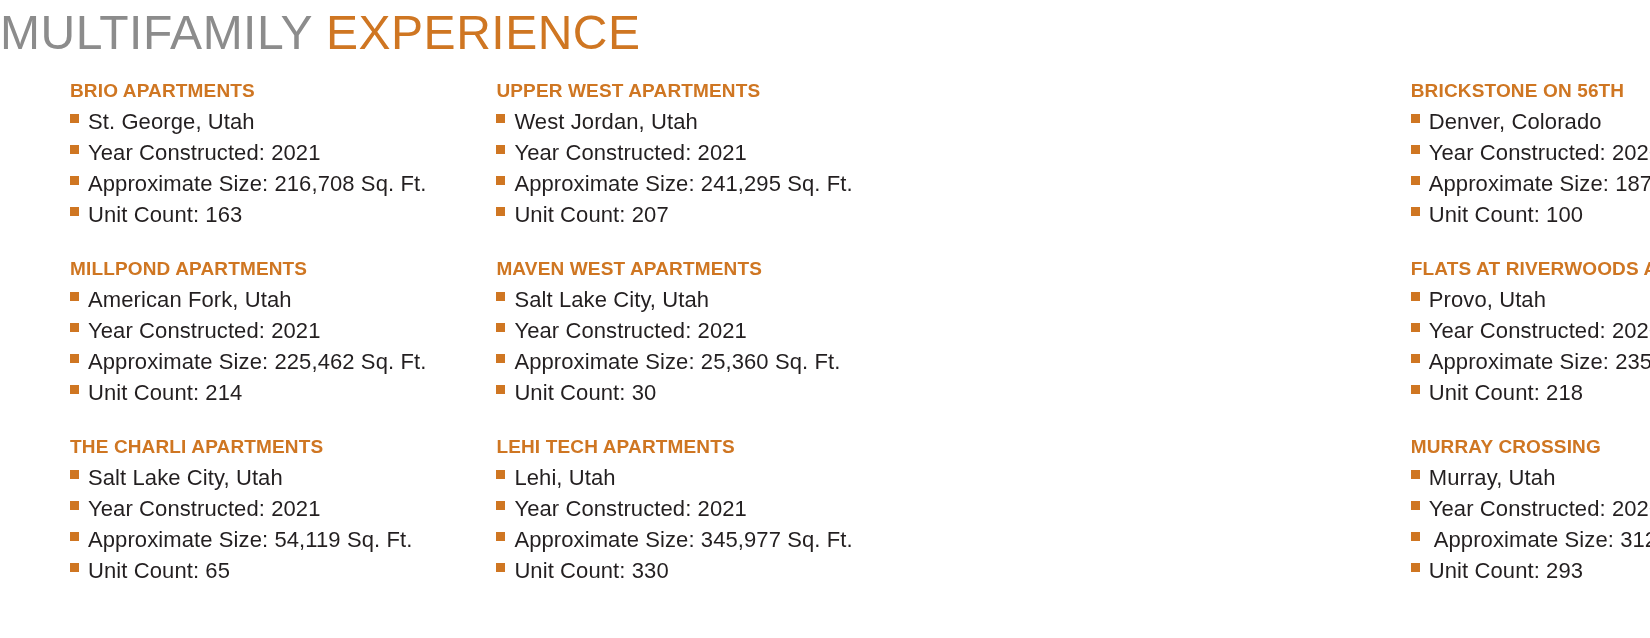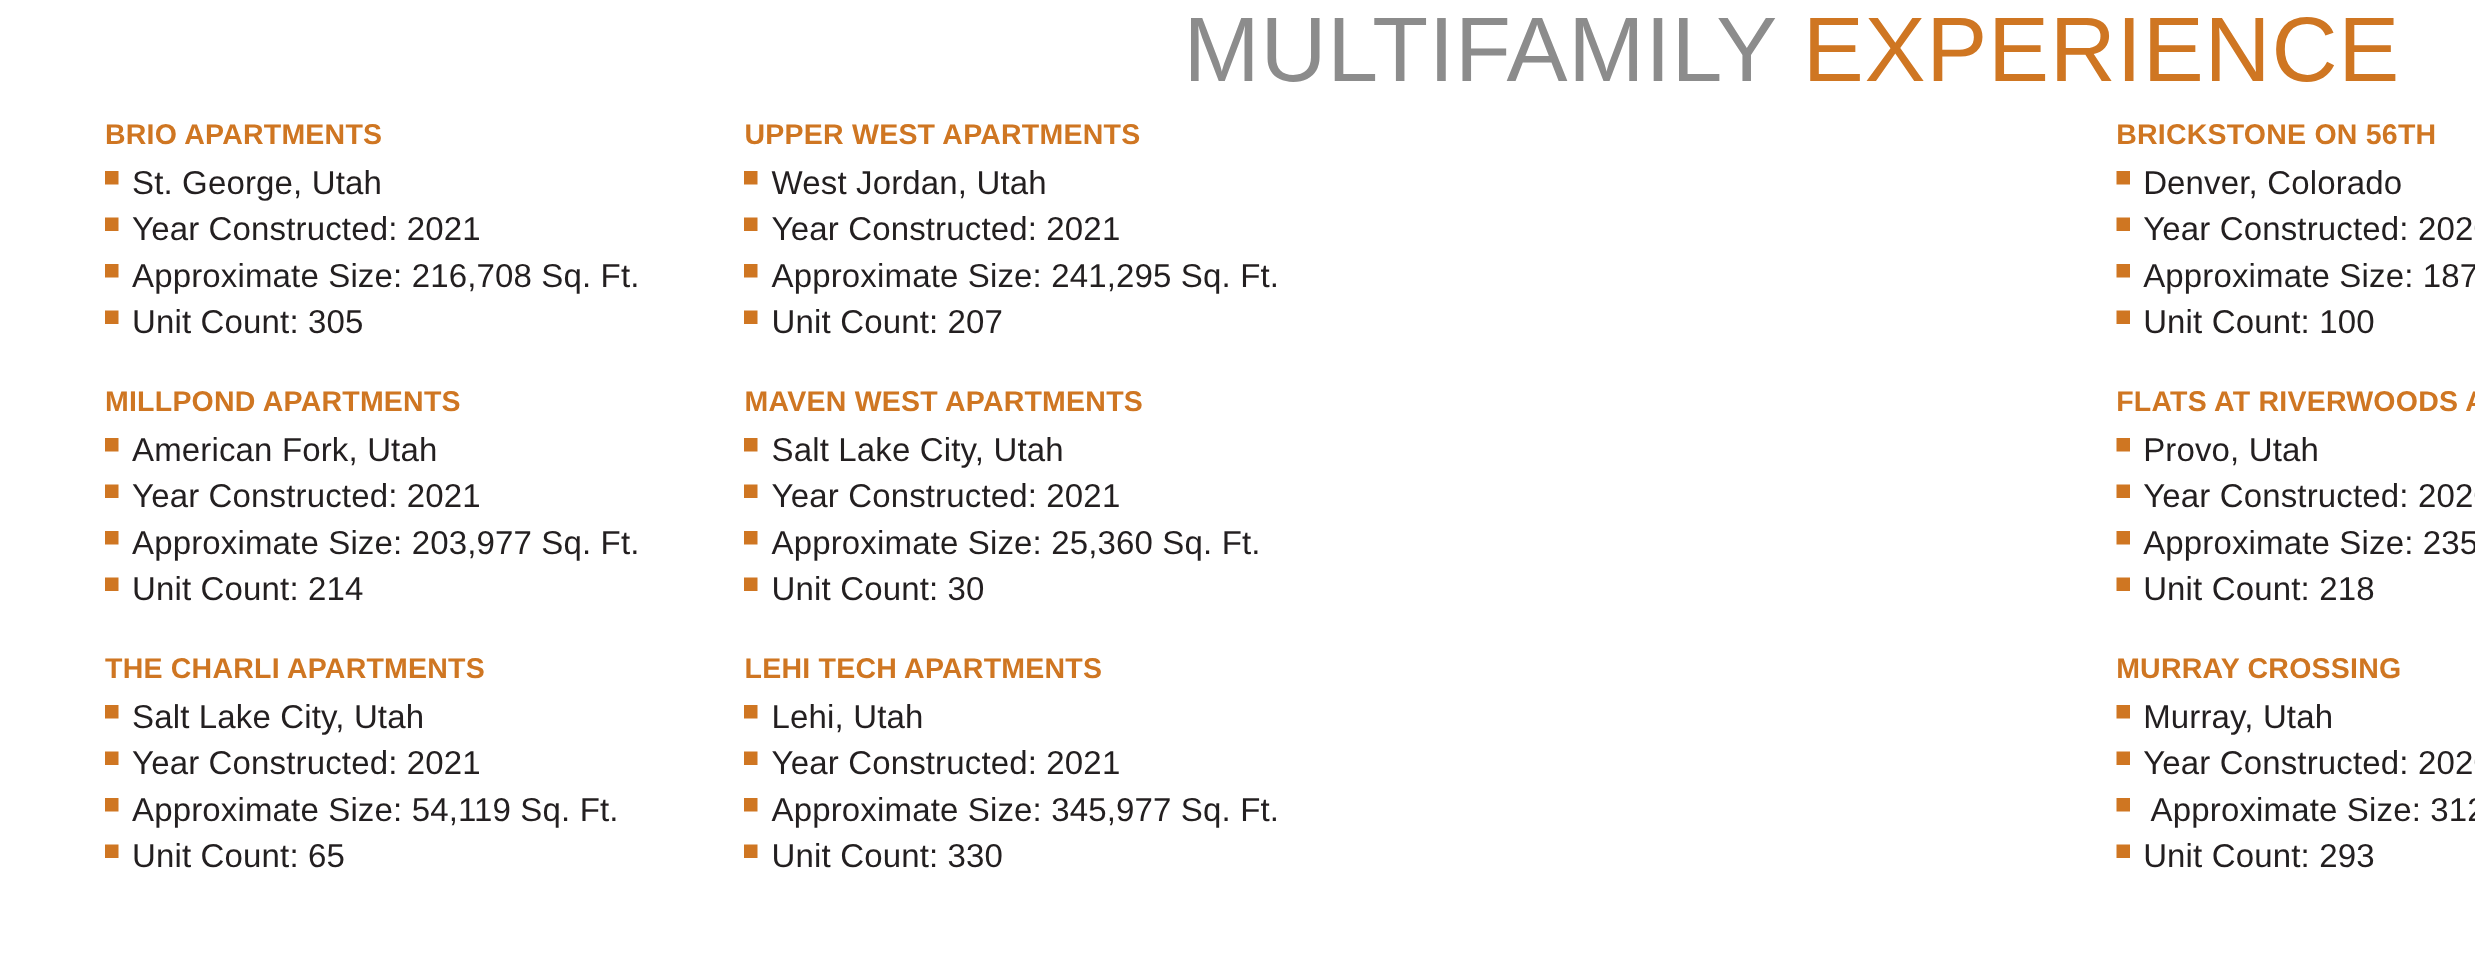--- a/index.html
+++ b/index.html
@@ -16,23 +16,23 @@
     overflow: hidden;
     position: relative;
   }
 
   
   .page-title {
     position: absolute;
     top: 2px;
     left: 0;
     width: 1600px;
-    text-align: right;
+    text-align: left;
     font-family: "Liberation Sans", sans-serif;
-    font-size: 61px;
+    font-size: 48px;
     font-weight: 300;
     letter-spacing: 0.5px;
     line-height: 62px;
     white-space: nowrap;
   }
   .title-part-1 {
     color: #8c8c8c;
     font-weight: 300;
   }
   .title-part-2 {
@@ -126,38 +126,38 @@
         <li class="fact-row">
             <span class="fact-bullet"></span>
             <span class="fact-text">Year Constructed: 2021</span>
           </li>
         <li class="fact-row">
             <span class="fact-bullet"></span>
             <span class="fact-text">Approximate Size: 216,708 Sq. Ft.</span>
           </li>
         <li class="fact-row">
             <span class="fact-bullet"></span>
-            <span class="fact-text">Unit Count: 305</span>
+            <span class="fact-text">Unit Count: 163</span>
           </li>
       </ul>
     </div>
     <div class="project-block">
       <div class="project-title">MILLPOND APARTMENTS</div>
       <ul class="project-facts">
         <li class="fact-row">
             <span class="fact-bullet"></span>
             <span class="fact-text">American Fork, Utah</span>
           </li>
         <li class="fact-row">
             <span class="fact-bullet"></span>
             <span class="fact-text">Year Constructed: 2021</span>
           </li>
         <li class="fact-row">
             <span class="fact-bullet"></span>
-            <span class="fact-text">Approximate Size: 203,977 Sq. Ft.</span>
+            <span class="fact-text">Approximate Size: 225,462 Sq. Ft.</span>
           </li>
         <li class="fact-row">
             <span class="fact-bullet"></span>
             <span class="fact-text">Unit Count: 214</span>
           </li>
       </ul>
     </div>
     <div class="project-block last">
       <div class="project-title">THE CHARLI APARTMENTS</div>
       <ul class="project-facts">

